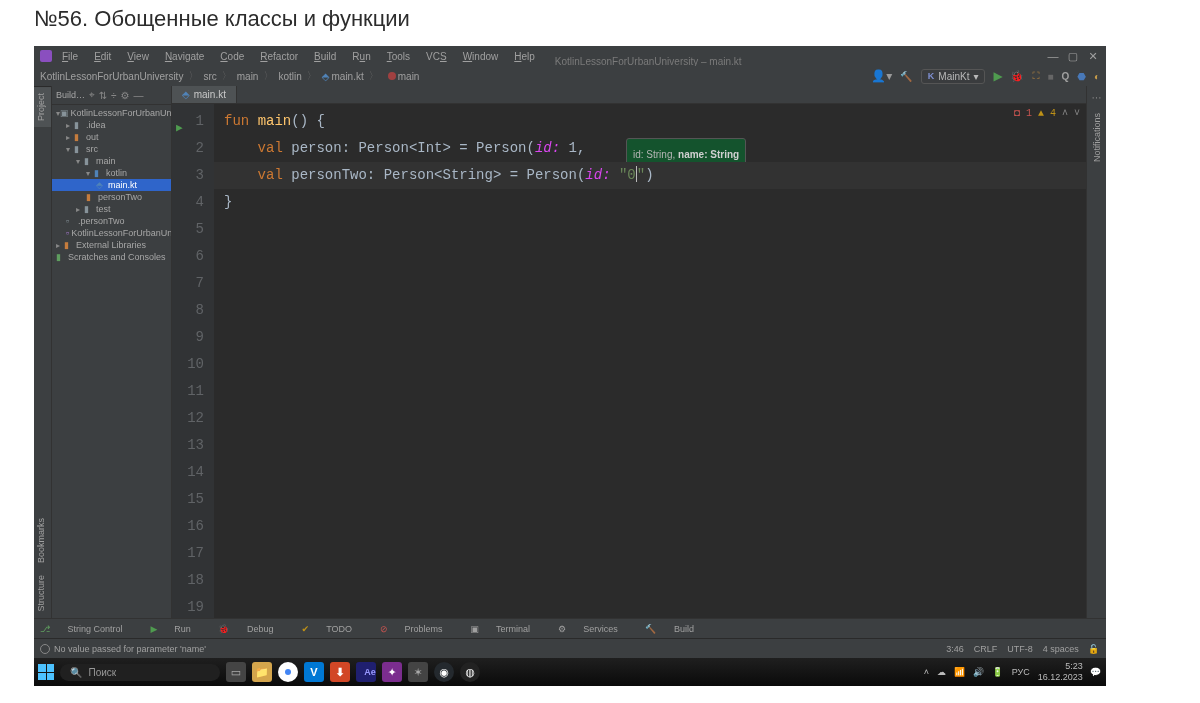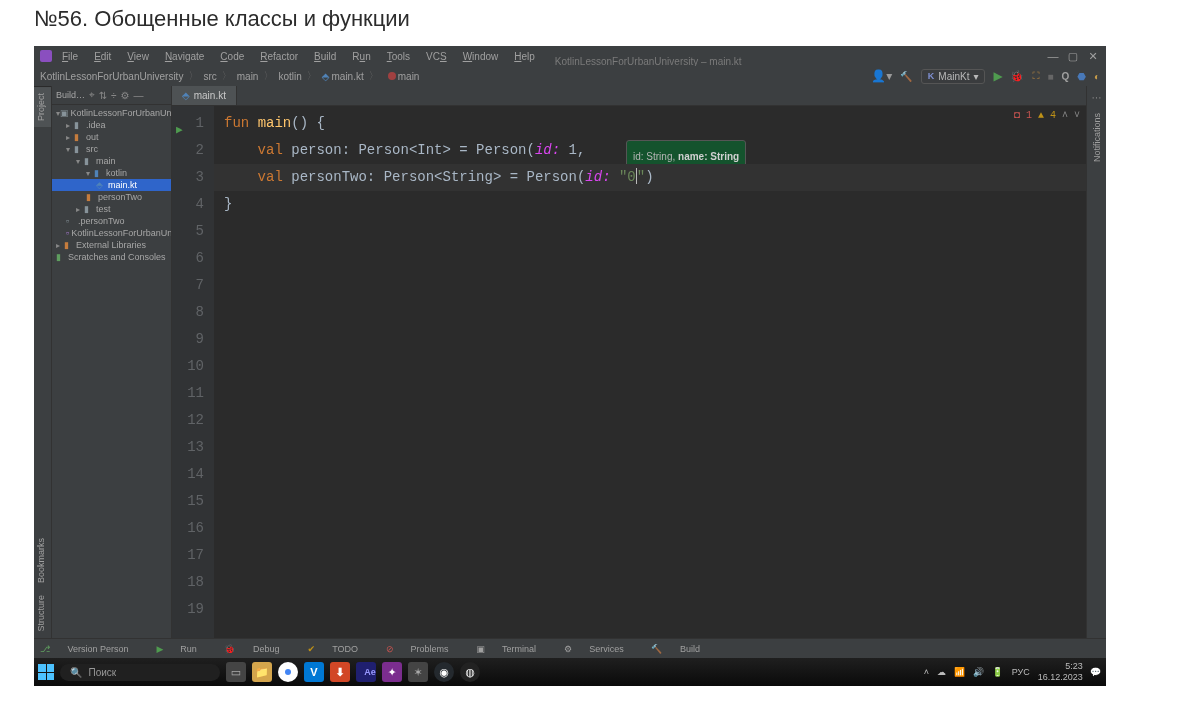--- a/index.html
+++ b/index.html
@@ -293,21 +293,21 @@
 
     <div class="right-gutter">
       <span class="rg-icon">⋯</span>
       <div class="notif">Notifications</div>
     </div>
   </div>
 
   <div class="bottom-tools">
     <span>
         <span style="color:#5f9e5f;">⎇</span>
-        <span>Version Person</span>
+        <span>String Control</span>
       </span>
     <span>
         <span style="color:#4f9b4f;">▶</span>
         <span>Run</span>
       </span>
     <span>
         <span>🐞</span>
         <span>Debug</span>
       </span>
     <span>
@@ -325,20 +325,33 @@
     <span>
         <span>⚙</span>
         <span>Services</span>
       </span>
     <span>
         <span>🔨</span>
         <span>Build</span>
       </span>
   </div>
 
+  <div class="status-bar">
+    <div class="status-left">
+      <span class="circ"></span>
+      <span>No value passed for parameter 'name'</span>
+    </div>
+    <div class="status-right">
+      <span>3:46</span>
+      <span>CRLF</span>
+      <span>UTF-8</span>
+      <span>4 spaces</span>
+      <span>🔓</span>
+    </div>
+  </div>
 
   <div class="taskbar">
     <div class="taskbar-left">
       <div class="win-logo">
           <div></div>
           <div></div>
           <div></div>
           <div></div>
         </div>
       <div class="search-box">

